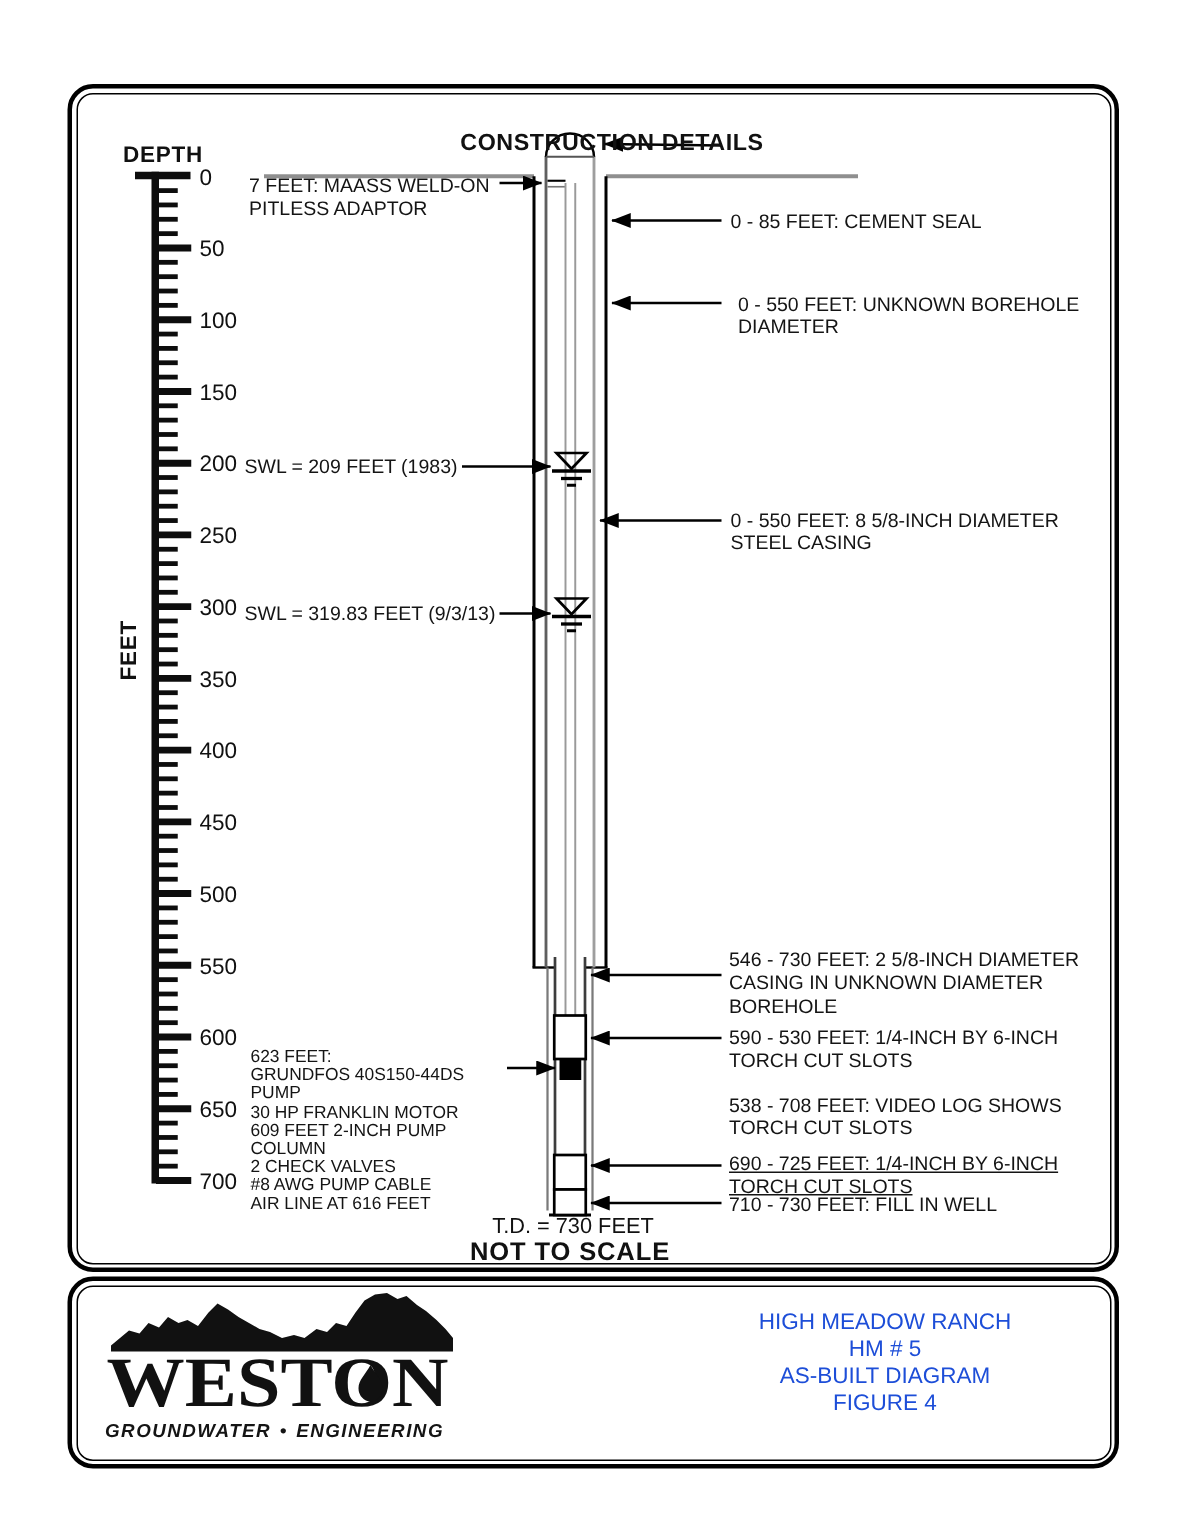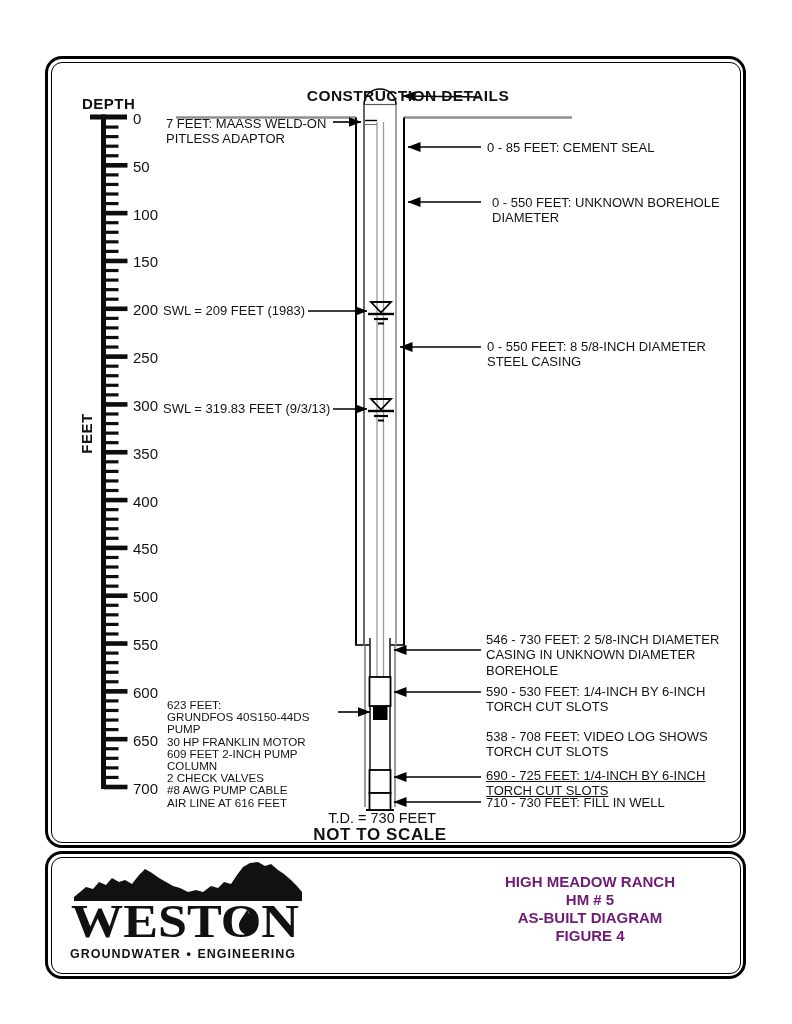--- a/index.html
+++ b/index.html
@@ -18,23 +18,23 @@
   .ann { position:absolute; font-size:13px; line-height:15.3px; white-space:pre-line; color:#141414; }
   .ann-sm { position:absolute; font-size:11.6px; line-height:12.2px; white-space:pre-line; color:#141414; }
   .axis-lab { position:absolute; font-weight:bold; font-size:15px; letter-spacing:.5px; }
   .rot { transform:rotate(-90deg); transform-origin:center center; }
   .tdlab { position:absolute; font-size:14.5px; text-align:center; }
   .nts { position:absolute; font-weight:bold; font-size:17px; letter-spacing:.6px; text-align:center; }
 
   
   .logo-wrap { position:absolute; left:62px; top:857px; width:246px; height:112px; }
   .weston-tagline { position:absolute; left:8px; top:90px; width:226px; display:flex; justify-content:space-between; align-items:center;
-    font-weight:bold; font-size:12.5px; letter-spacing:1px; color:#141414; }
+    font-weight:bold; font-size:12.5px; letter-spacing:1px; color:#141414;font-style:italic; }
   .project-block { position:absolute; left:450px; top:873px; width:280px; text-align:center;
-    font-weight:bold; font-size:15px; line-height:18px; white-space:pre-line; color:#701a75; }
+    font-weight:normal; font-size:15px; line-height:18px; white-space:pre-line; color:#1d4ed8; }
 </style>
 </head>
 <body>
 
 <div id="page">
 
   <div class="dbox" style="left:45px; top:56px; width:701px; height:792px;"></div>
 
   <div class="dbox" style="left:45px; top:851px; width:701px; height:128px;"></div>
 

